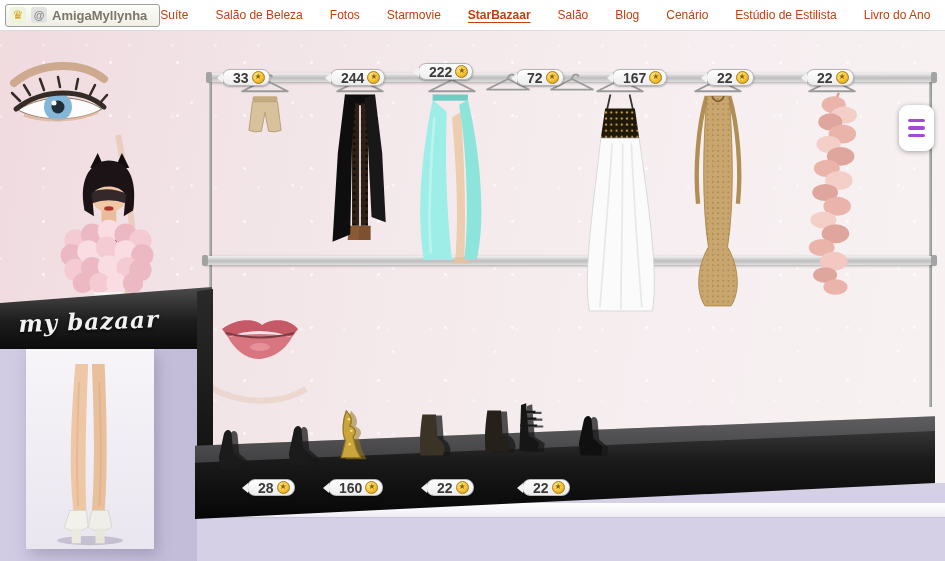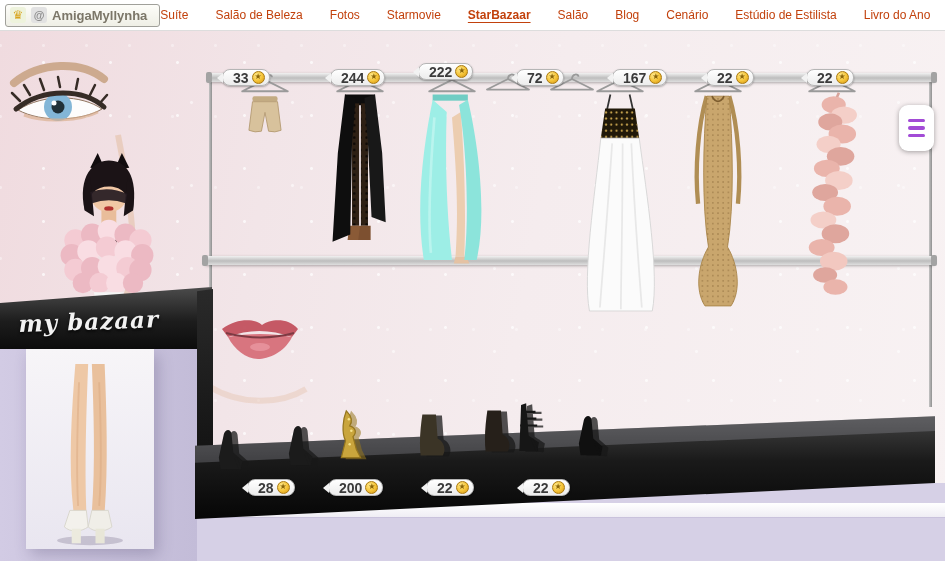--- a/index.html
+++ b/index.html
@@ -431,21 +431,21 @@
 
     <div class="ptag shelf-tag" style="left:247px;top:448px">
       <span class="ptag-point"></span>
       <span class="ptag-num">28</span>
       <span class="coin">
           <span class="coin-star">★</span>
         </span>
     </div>
     <div class="ptag shelf-tag" style="left:328px;top:448px">
       <span class="ptag-point"></span>
-      <span class="ptag-num">200</span>
+      <span class="ptag-num">160</span>
       <span class="coin">
           <span class="coin-star">★</span>
         </span>
     </div>
     <div class="ptag shelf-tag" style="left:426px;top:448px">
       <span class="ptag-point"></span>
       <span class="ptag-num">22</span>
       <span class="coin">
           <span class="coin-star">★</span>
         </span>

